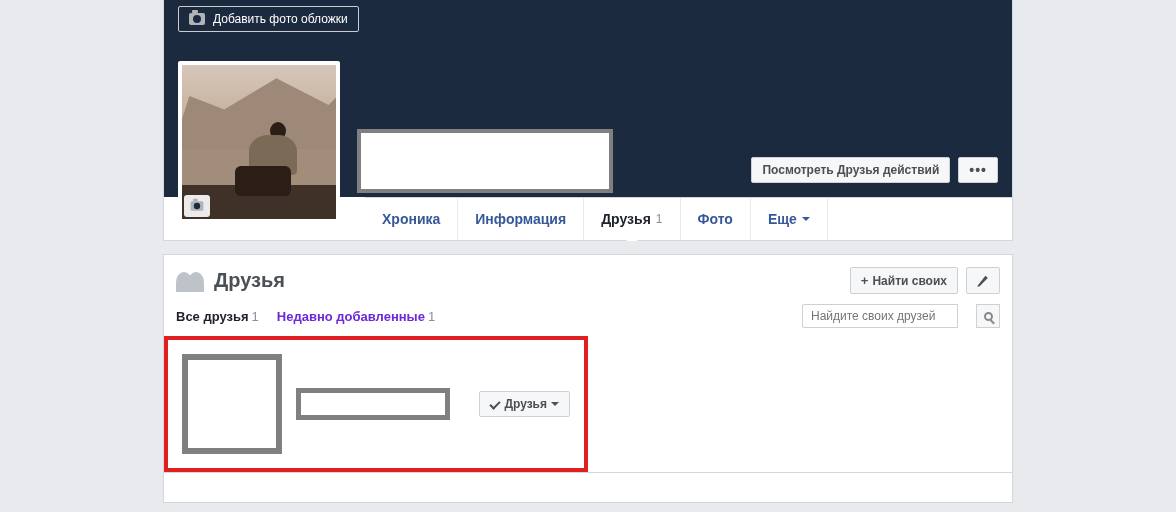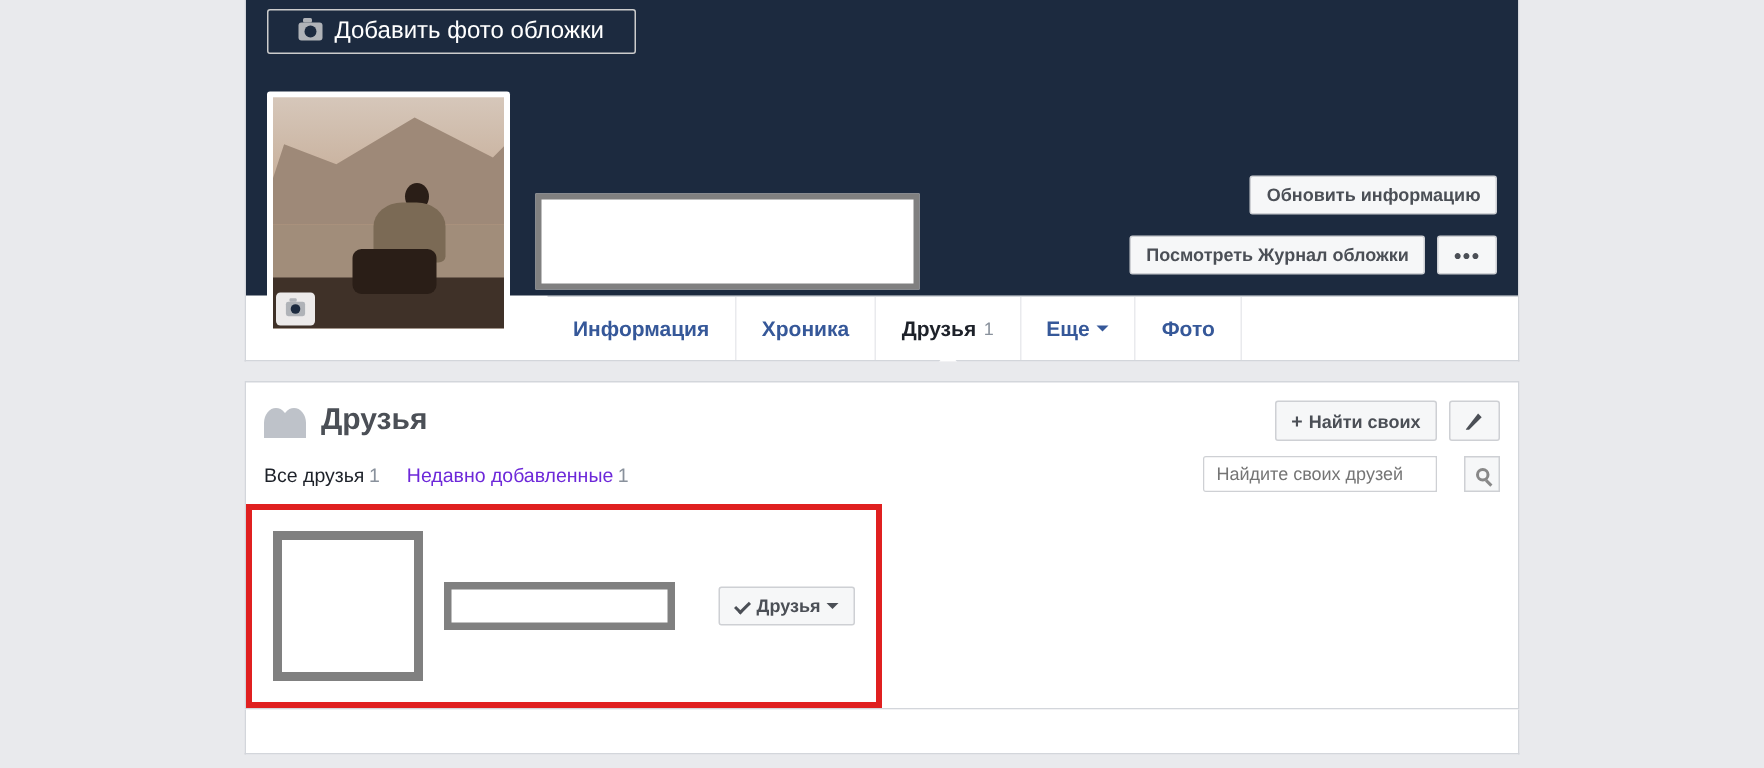--- a/index.html
+++ b/index.html
@@ -1,19 +1,19 @@
 <!DOCTYPE html>
 <html><head>
 <meta charset="utf-8">
 <style>
 *{box-sizing:border-box;margin:0;padding:0;font-family:Helvetica,Arial,sans-serif}
 body{background:#e9eaed;width:1176px;height:512px;overflow:hidden}
 .wrap{width:850px;margin:0 auto;background:#fff;border:1px solid #d3d6db;border-top:none}
 .cover{height:197px;background:#1c2a3f;position:relative}
-.add-cover{position:absolute;top:6px;left:14px;border:1px solid #ccc;border-radius:2px;padding:5px 20px;color:#fff;font-size:16px;display:flex;align-items:center;gap:8px;cursor:pointer}
+.add-cover{position:absolute;top:6px;left:14px;border:1px solid #ccc;border-radius:2px;padding:5px 10px;color:#fff;font-size:12px;display:flex;align-items:center;gap:8px;cursor:pointer}
 .cam{width:16px;height:12px;background:#b0b3b8;border-radius:2px;position:relative}
 .cam::before{content:"";position:absolute;top:-3px;left:3px;width:6px;height:3px;background:#b0b3b8;border-radius:1px}
 .cam::after{content:"";position:absolute;top:2px;left:4px;width:8px;height:8px;border-radius:50%;background:#1c2a3f}
 .avatar{position:absolute;bottom:-26px;left:14px;width:162px;height:162px;background:#fff;padding:4px;border-radius:2px}
 .avatar .img{width:100%;height:100%;background:linear-gradient(180deg,#cdb8a6 0%,#b89c85 50%,#8a6f5a 100%);position:relative;overflow:hidden}
 .avatar .sky{position:absolute;inset:0 0 55% 0;background:linear-gradient(180deg,#d6c7ba,#c4aa94)}
 .avatar .mtn{position:absolute;left:-10px;right:-10px;bottom:45%;height:58%;background:#9e8978;clip-path:polygon(0 100%,10% 40%,30% 55%,60% 20%,90% 50%,100% 30%,100% 100%)}
 .avatar .sea{position:absolute;inset:55% 0 20% 0;background:#a18d7a}
 .avatar .ground{position:absolute;inset:78% 0 0 0;background:#3f3128}
 .avatar .person{position:absolute;left:30%;bottom:15%;width:44%;height:48%}
@@ -35,21 +35,21 @@
 .panel{width:850px;margin:13px auto 0;background:#fff;border:1px solid #d3d6db;padding:12px 12px 0}
 .phead{display:flex;align-items:center;justify-content:space-between}
 .ptl{display:flex;align-items:center;gap:10px}
 .ppl{width:28px;height:22px;position:relative}
 .ppl::before,.ppl::after{content:"";position:absolute;bottom:0;width:16px;height:20px;background:#bec2c9;border-radius:50% 50% 0 0}
 .ppl::before{left:0}.ppl::after{right:0}
 .ptl h2{color:#4b4f56;font-size:20px}
 .pbtn{display:flex;gap:8px}
 .pen{width:12px;height:12px;background:#4b4f56;clip-path:polygon(0 100%,70% 10%,90% 30%,20% 100%)}
 .subt{display:flex;align-items:center;gap:18px;padding:10px 0 8px;font-size:13px}
-.subt a{color:#1d2129;font-weight:normal}
+.subt a{color:#1d2129;font-weight:bold}
 .subt a.blue{color:#6d28d9}
 .subt .cnt2{color:#89919c;margin-left:3px}
 .srch{margin-left:auto;display:flex;align-items:flex-start;border:1px solid #ced0d4;border-radius:2px 0 0 2px}
 .srch input{border:none;padding:4px 8px;font-size:12px;width:154px;outline:none}
 .mag{width:9px;height:9px;border:2px solid #888;border-radius:50%;position:relative}
 .mag::after{content:"";position:absolute;bottom:-4px;right:-4px;width:5px;height:2px;background:#888;transform:rotate(45deg)}
 .card{border:4px solid #e02020;padding:14px;display:flex;align-items:center;gap:14px;margin:0 -12px;height:136px;width:424px}
 .thumb{width:100px;height:100px;border:6px solid #808080;background:#fff;position:relative}
 .thumb::before{content:"";position:absolute;inset:-6px;background:linear-gradient(90deg,#3a5b7a 0 4px,transparent 4px calc(100% - 4px),#5a7a3a calc(100% - 4px));z-index:-1}
 .nm{width:154px;height:32px;border:5px solid #808080}
@@ -77,40 +77,39 @@
             <div class="head"></div>
             <div class="body"></div>
             <div class="legs"></div>
           </div>
       </div>
       <div class="cambtn">
           <span class="cam" style="transform:scale(.8)"></span>
         </div>
     </div>
     <div class="nbox"></div>
-    <div class="upd"><button class="btn">Обновить информацию</button></div>
     <div class="log-row">
-      <button class="btn">Посмотреть Журнал обложки</button>
+      <button class="btn">Посмотреть Друзья действий</button>
       <button class="btn">
           <span class="dots">•••</span>
         </button>
     </div>
   </div>
   <div class="tabs">
+    <div class="tab">Хроника</div>
     <div class="tab">Информация</div>
-    <div class="tab">Хроника</div>
     <div class="tab active">
       <span>Друзья</span>
       <span class="cnt">1</span>
     </div>
+    <div class="tab">Фото</div>
     <div class="tab">
       <span>Еще</span>
       <span class="chev"></span>
     </div>
-    <div class="tab">Фото</div>
   </div>
 </div>
 
 <div class="panel">
   <div class="phead">
     <div class="ptl">
       <span class="ppl"></span>
       <h2>Друзья</h2>
     </div>
     <div class="pbtn">

